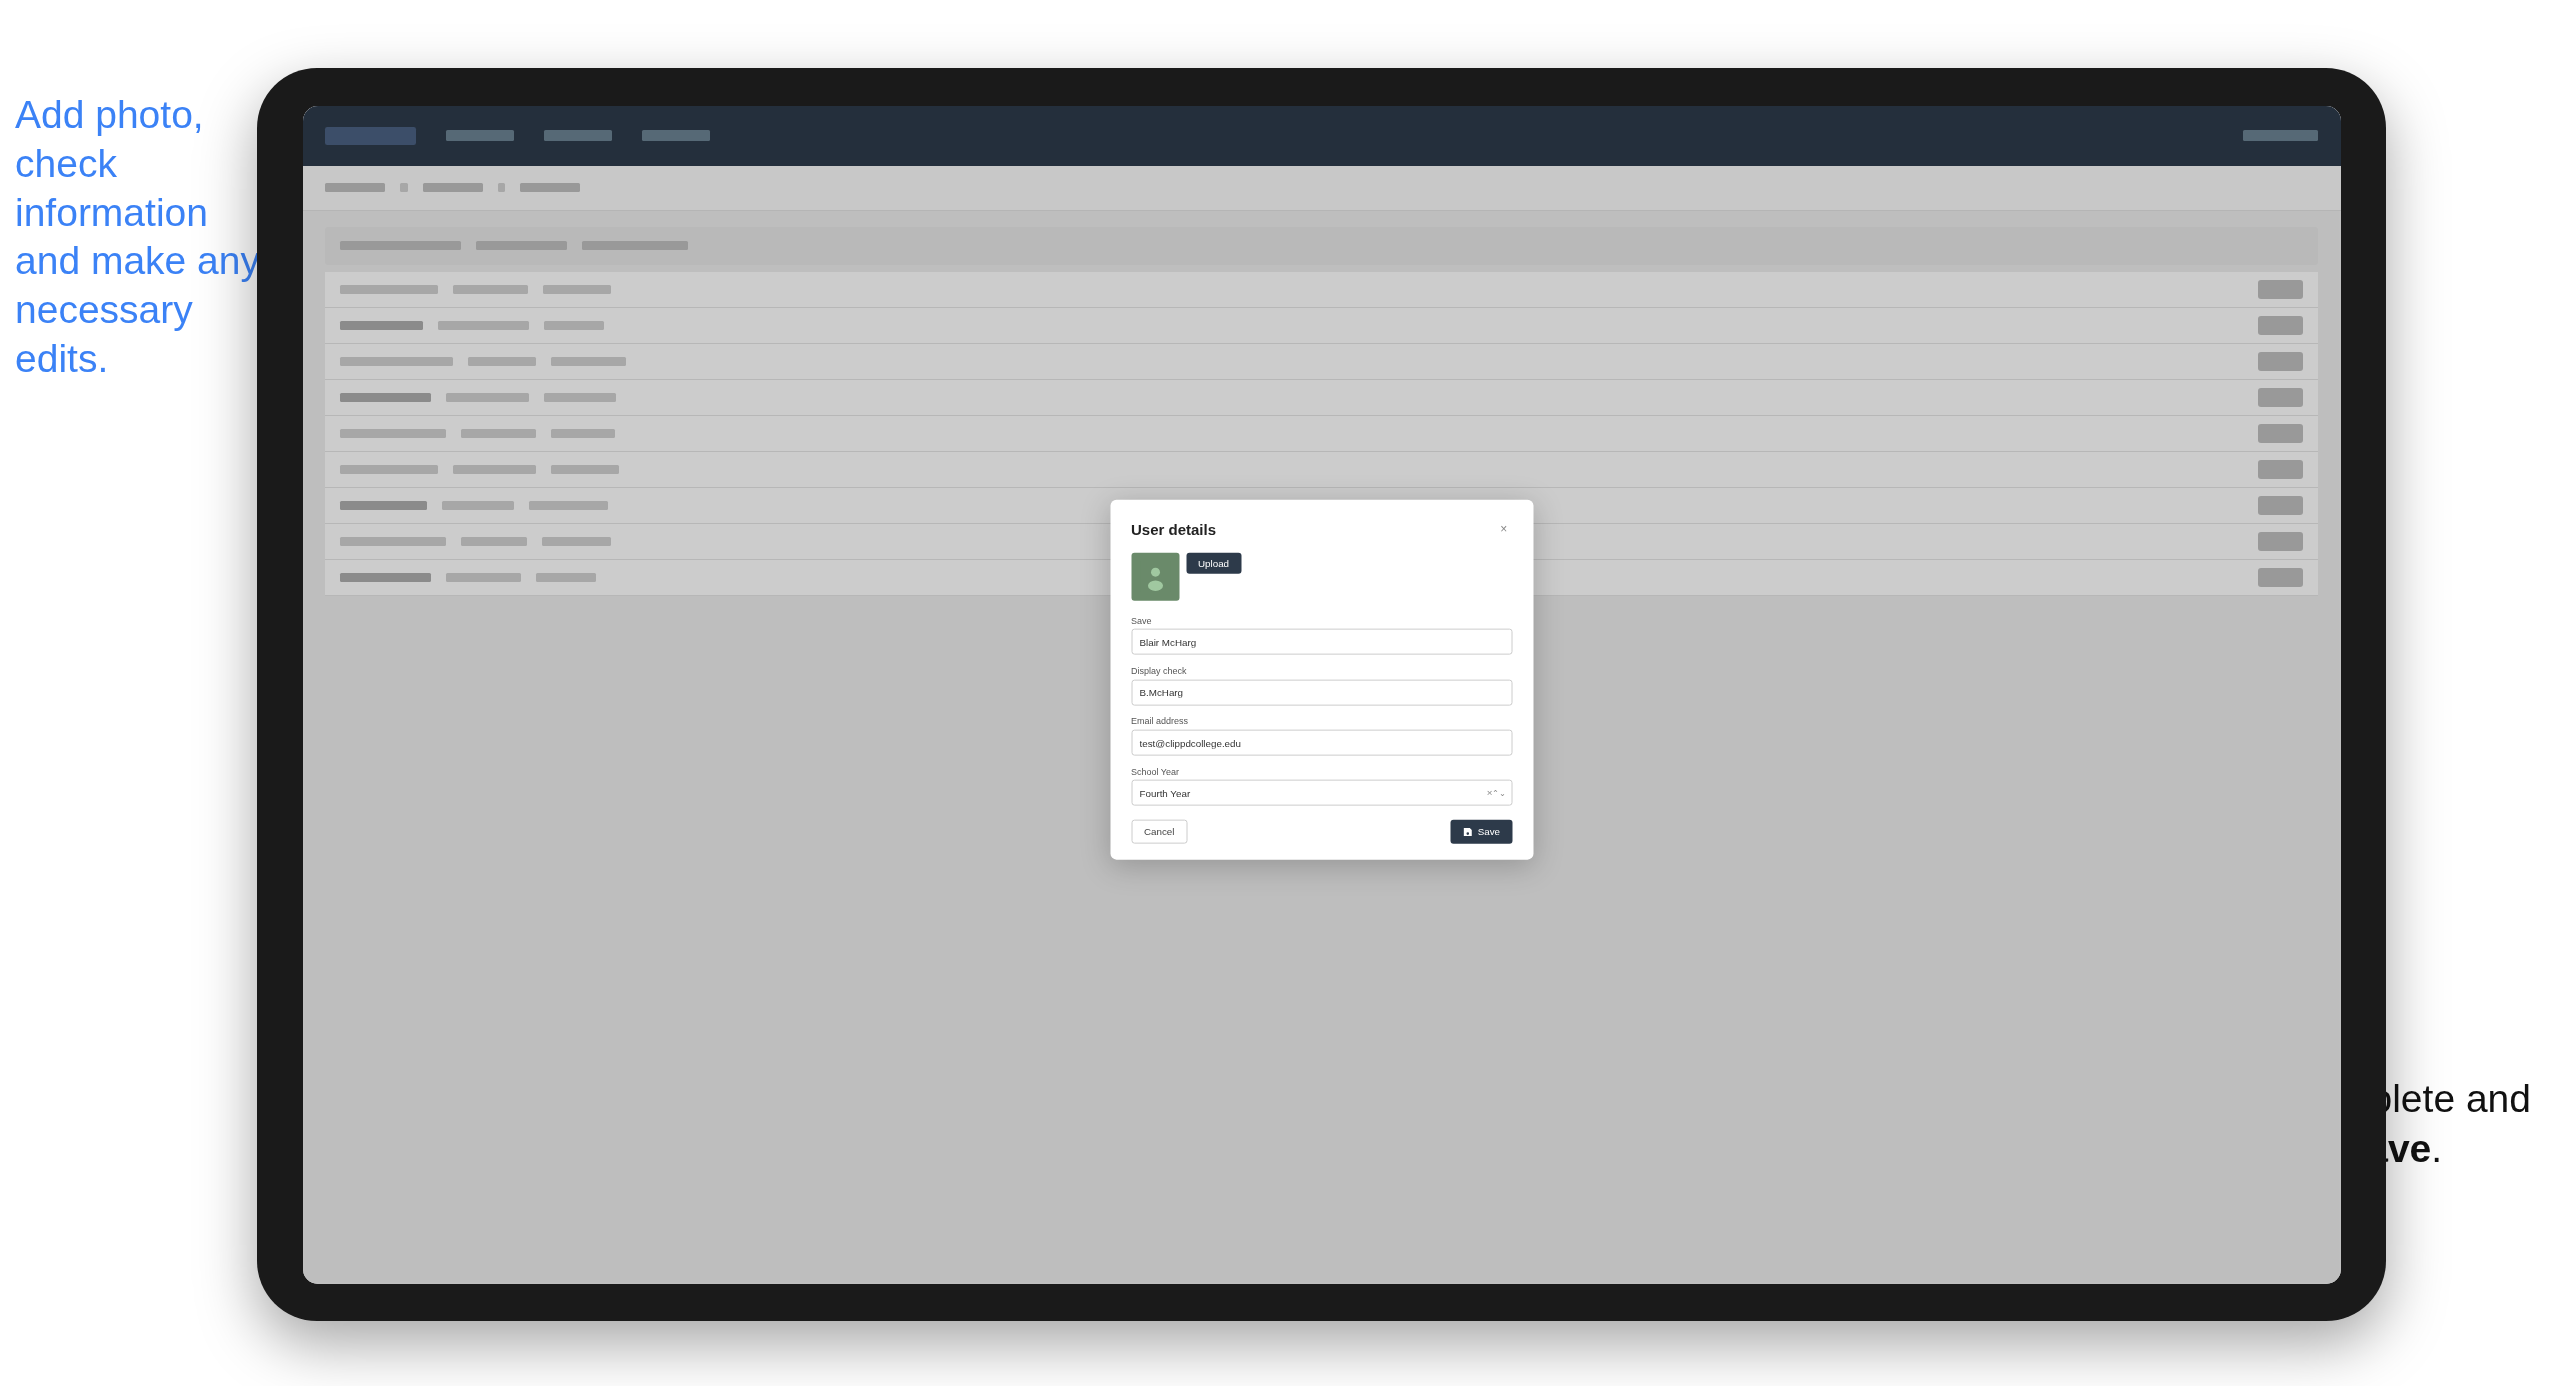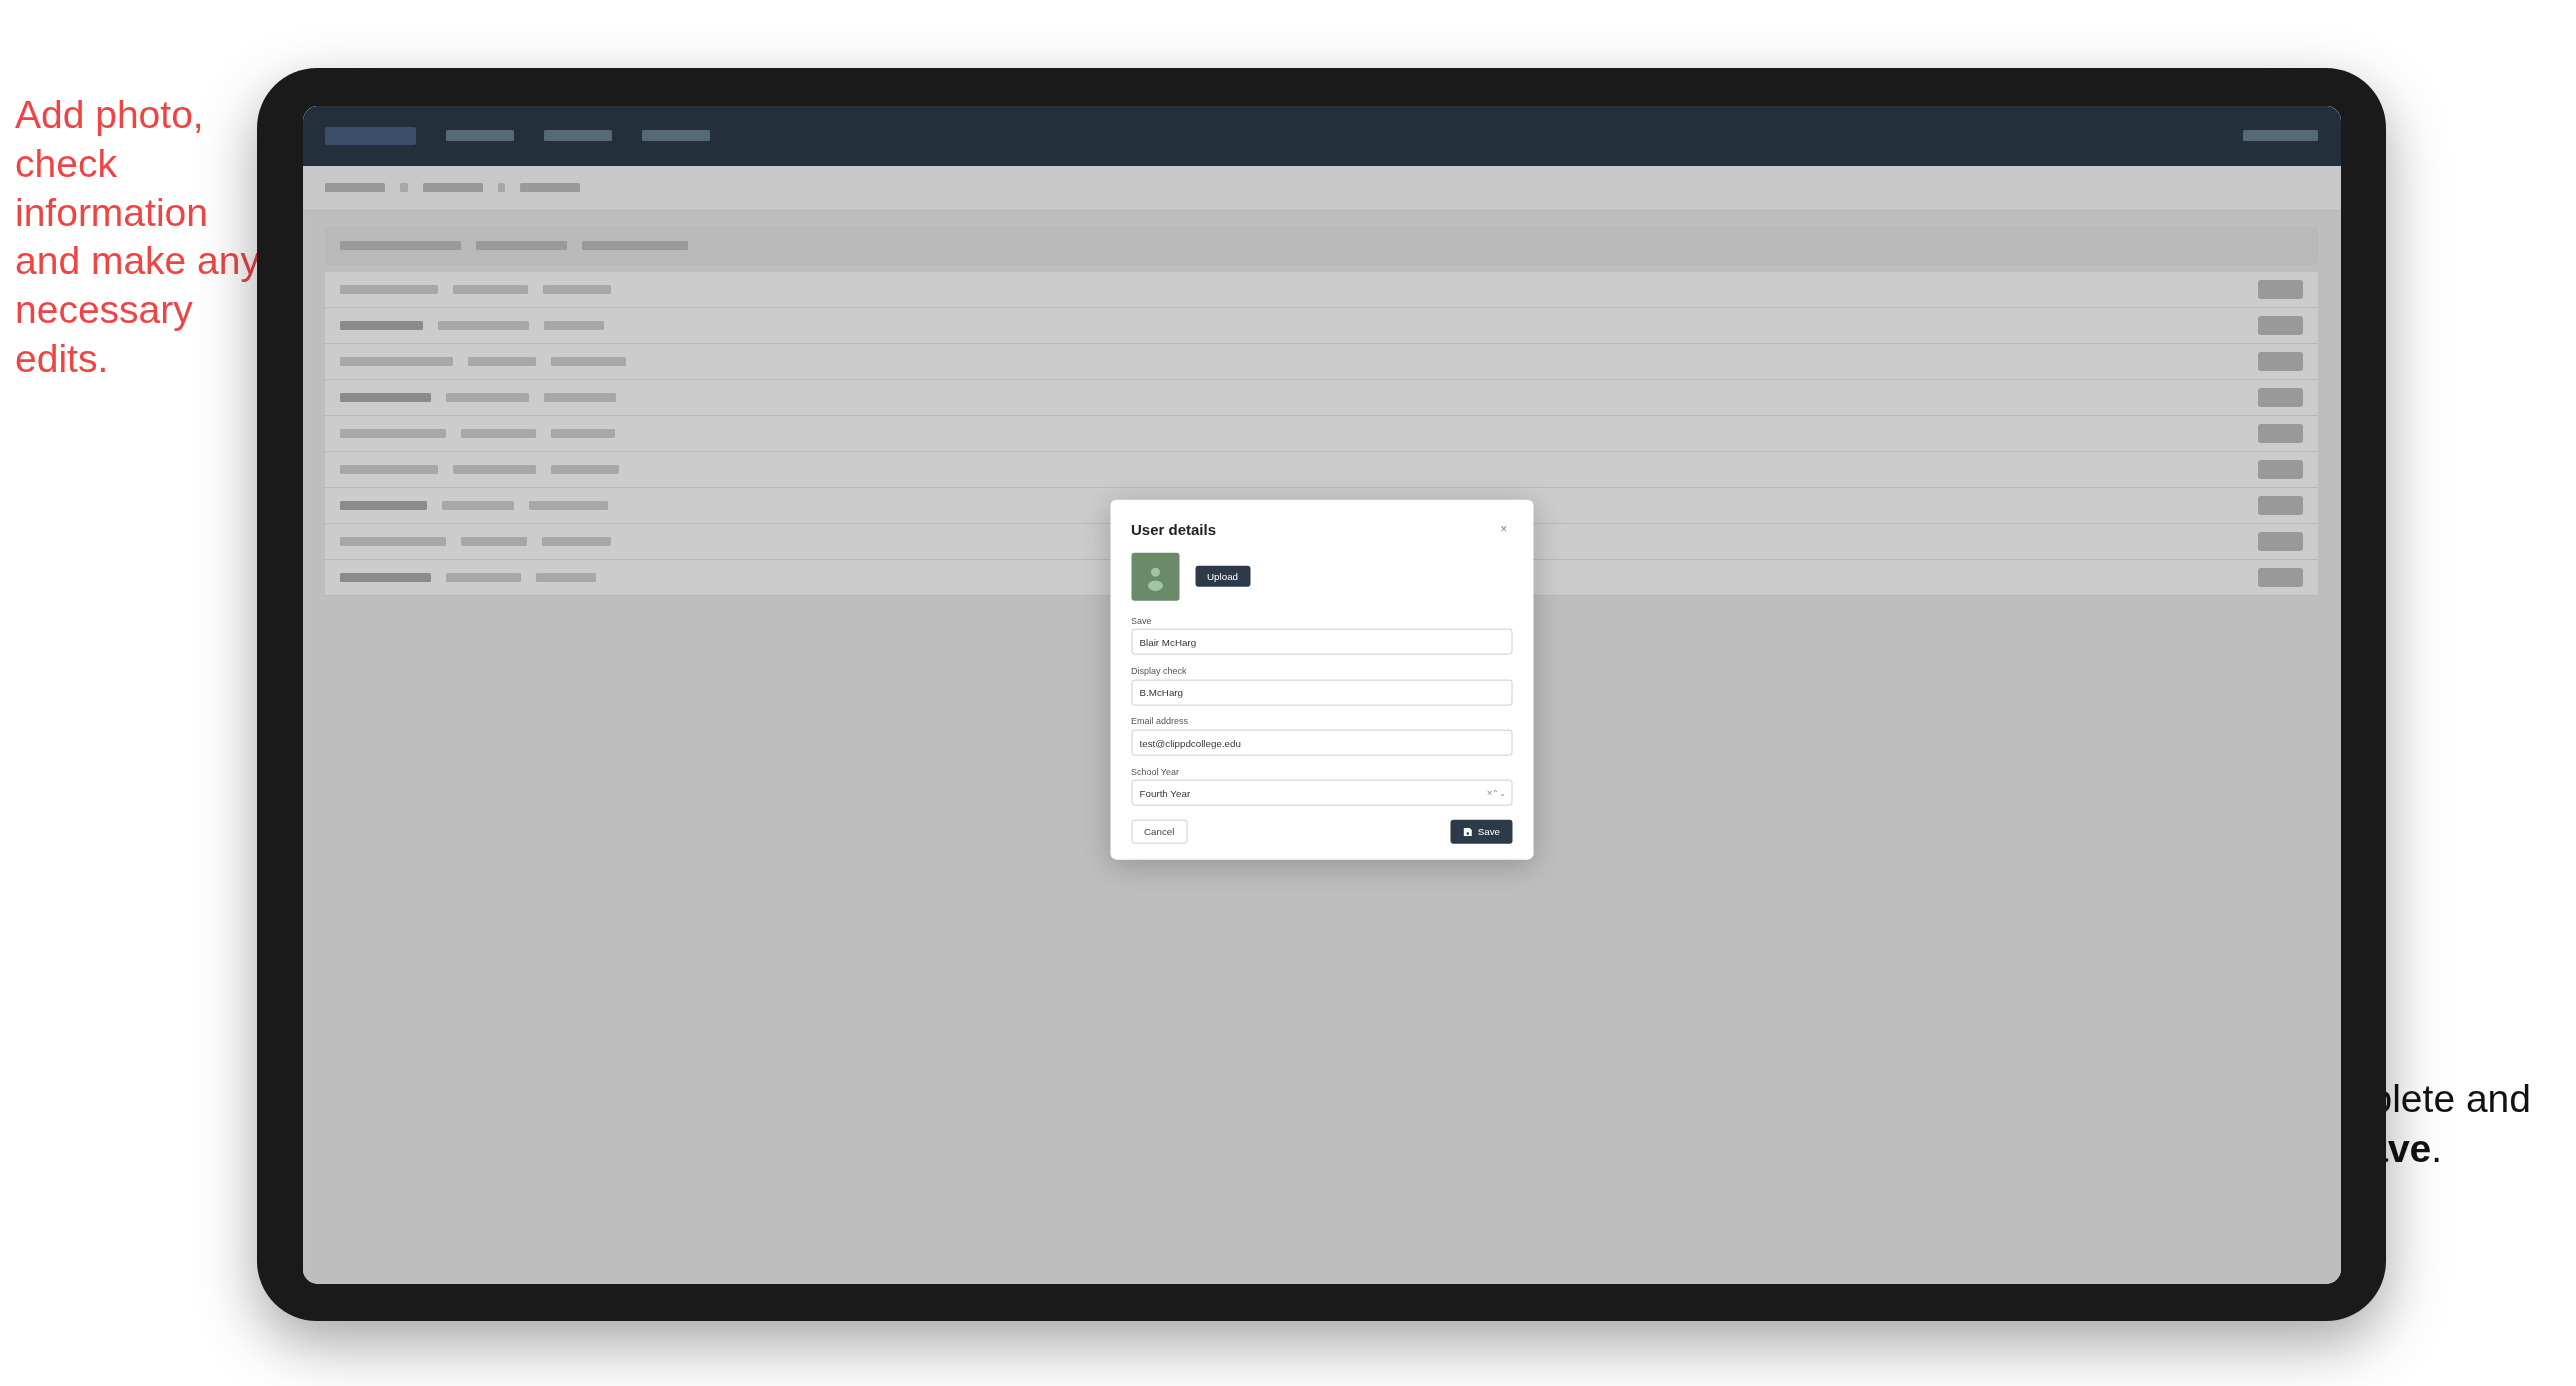--- a/index.html
+++ b/index.html
@@ -13,21 +13,21 @@
     }
 
     
     .annotation-left {
       position: absolute;
       top: 91px;
       left: 15px;
       font-size: 39px;
       font-weight: 400;
       line-height: 1.25;
-      color: #ef4444;
+      color: #3b82f6;
       max-width: 257px;
     }
 
     .annotation-right {
       position: absolute;
       bottom: 211px;
       right: 45px;
       font-size: 39px;
       font-weight: 400;
       line-height: 1.3;
@@ -204,22 +204,22 @@
       display: flex; align-items: center; justify-content: center;
       cursor: pointer;
       color: #888;
       font-size: 12px;
       border: none; background: none;
     }
 
     
     .photo-row {
       display: flex;
-      align-items: center;
-      gap: 16px;
+      align-items: flex-start;
+      gap: 7px;
       margin-bottom: 15px;
     }
     .photo-thumb {
       width: 48px; height: 48px;
       border-radius: 3px;
       background: #6a8a6a;
       overflow: hidden;
       display: flex; align-items: center; justify-content: center;
     }
     .photo-thumb svg { width: 30px; height: 30px; }

